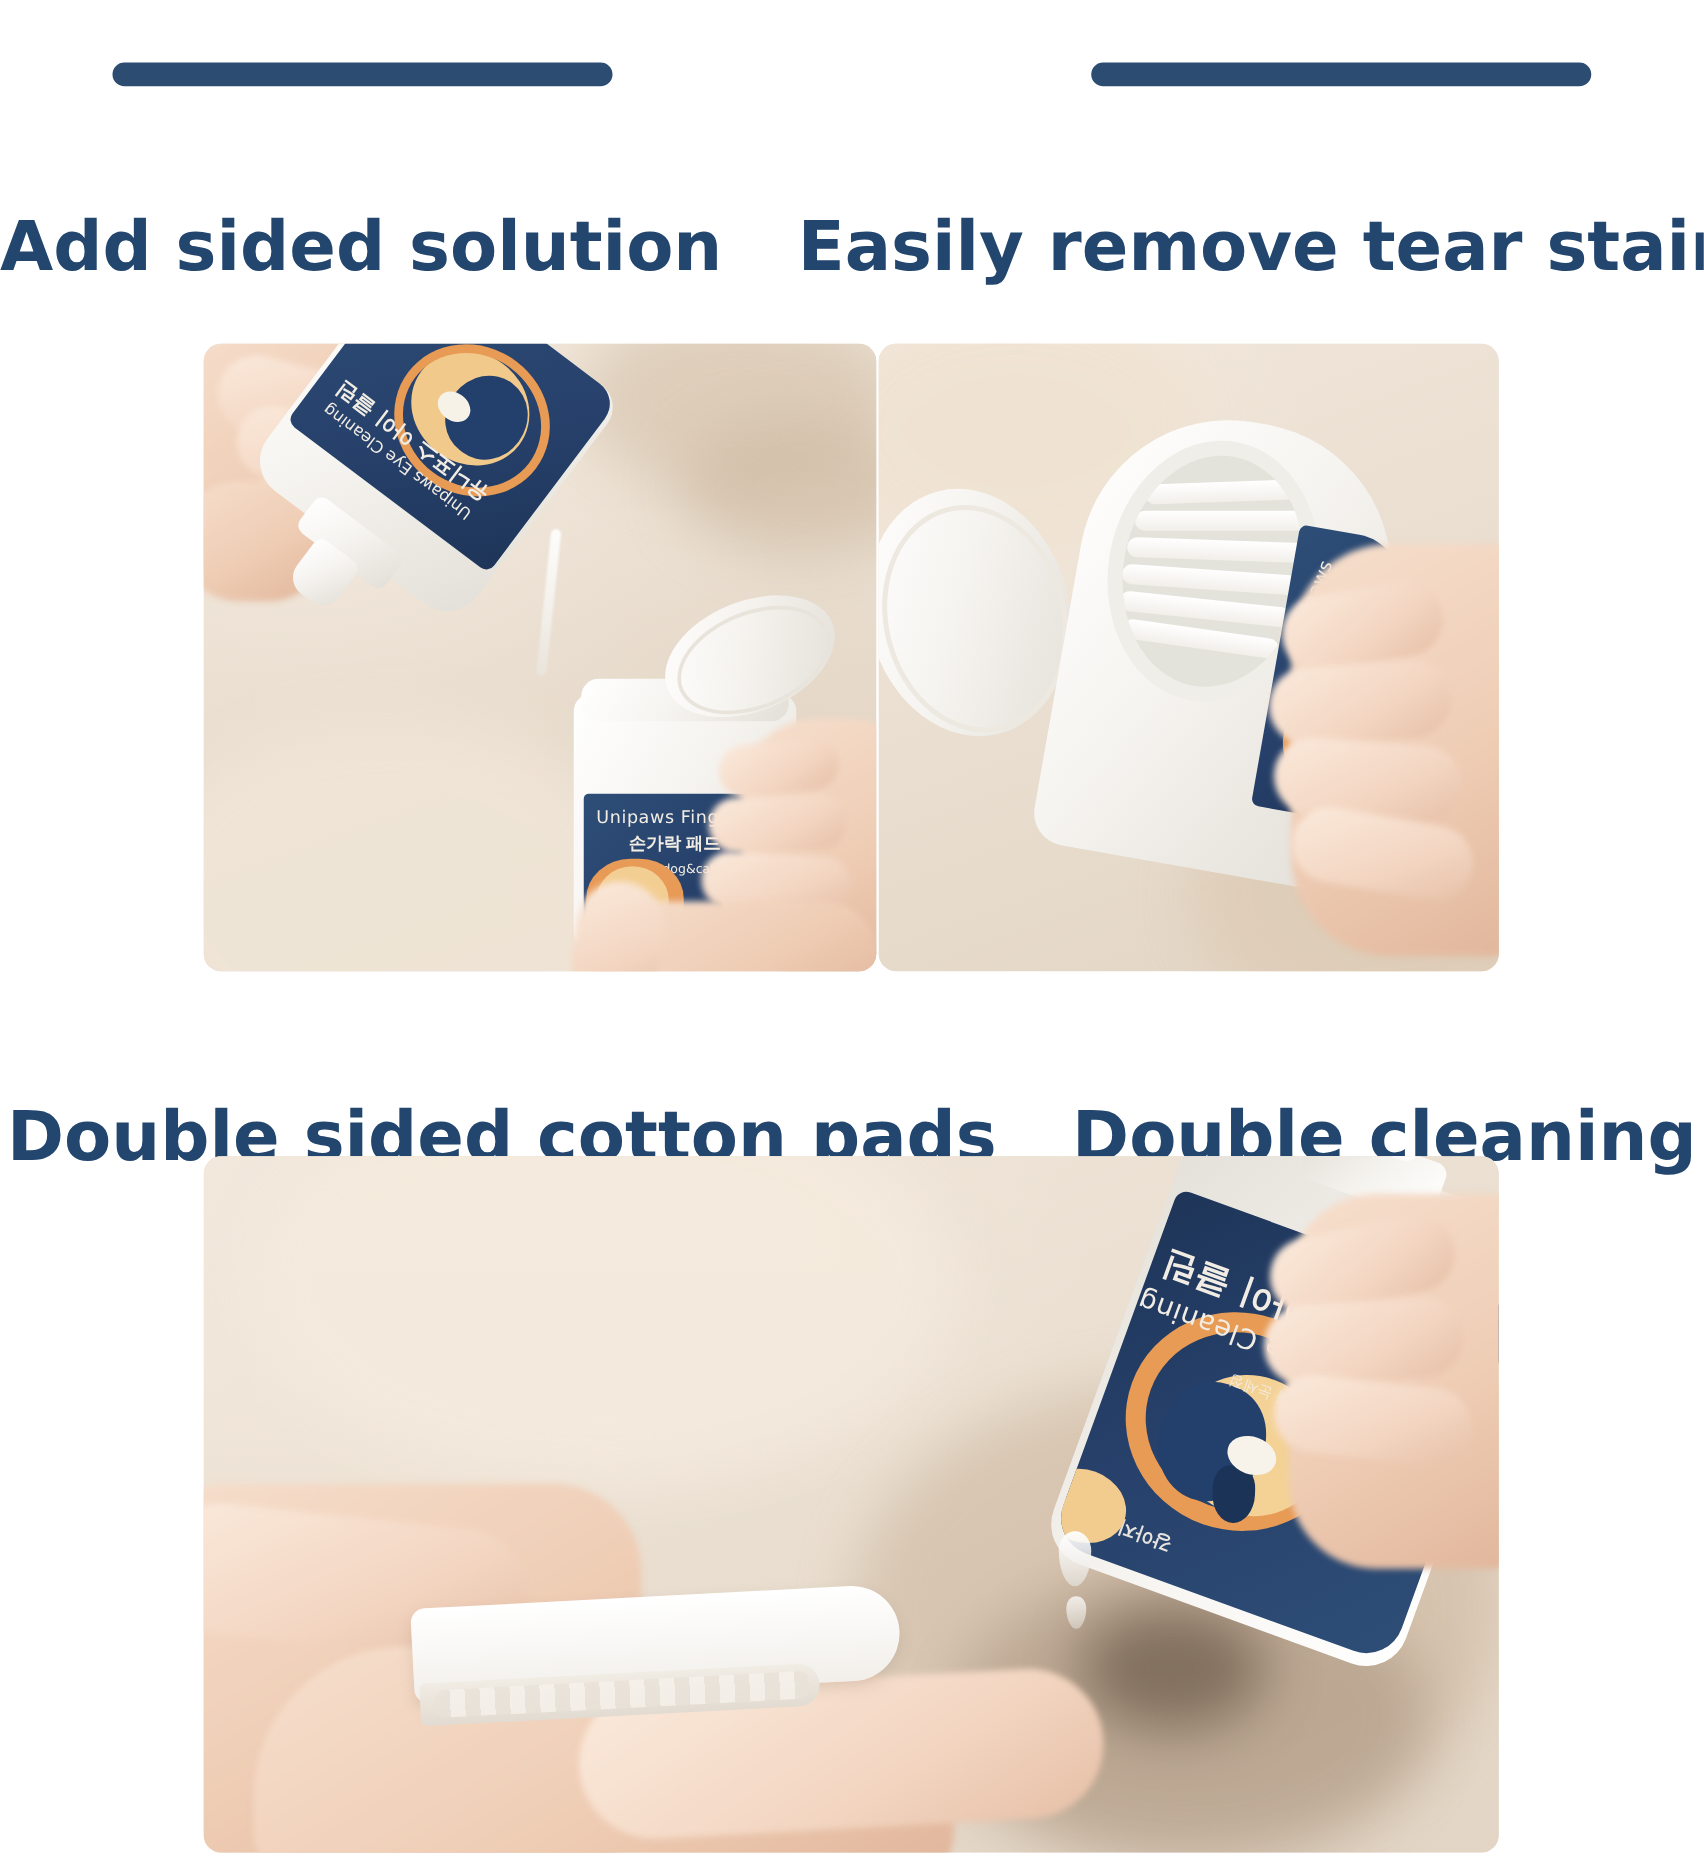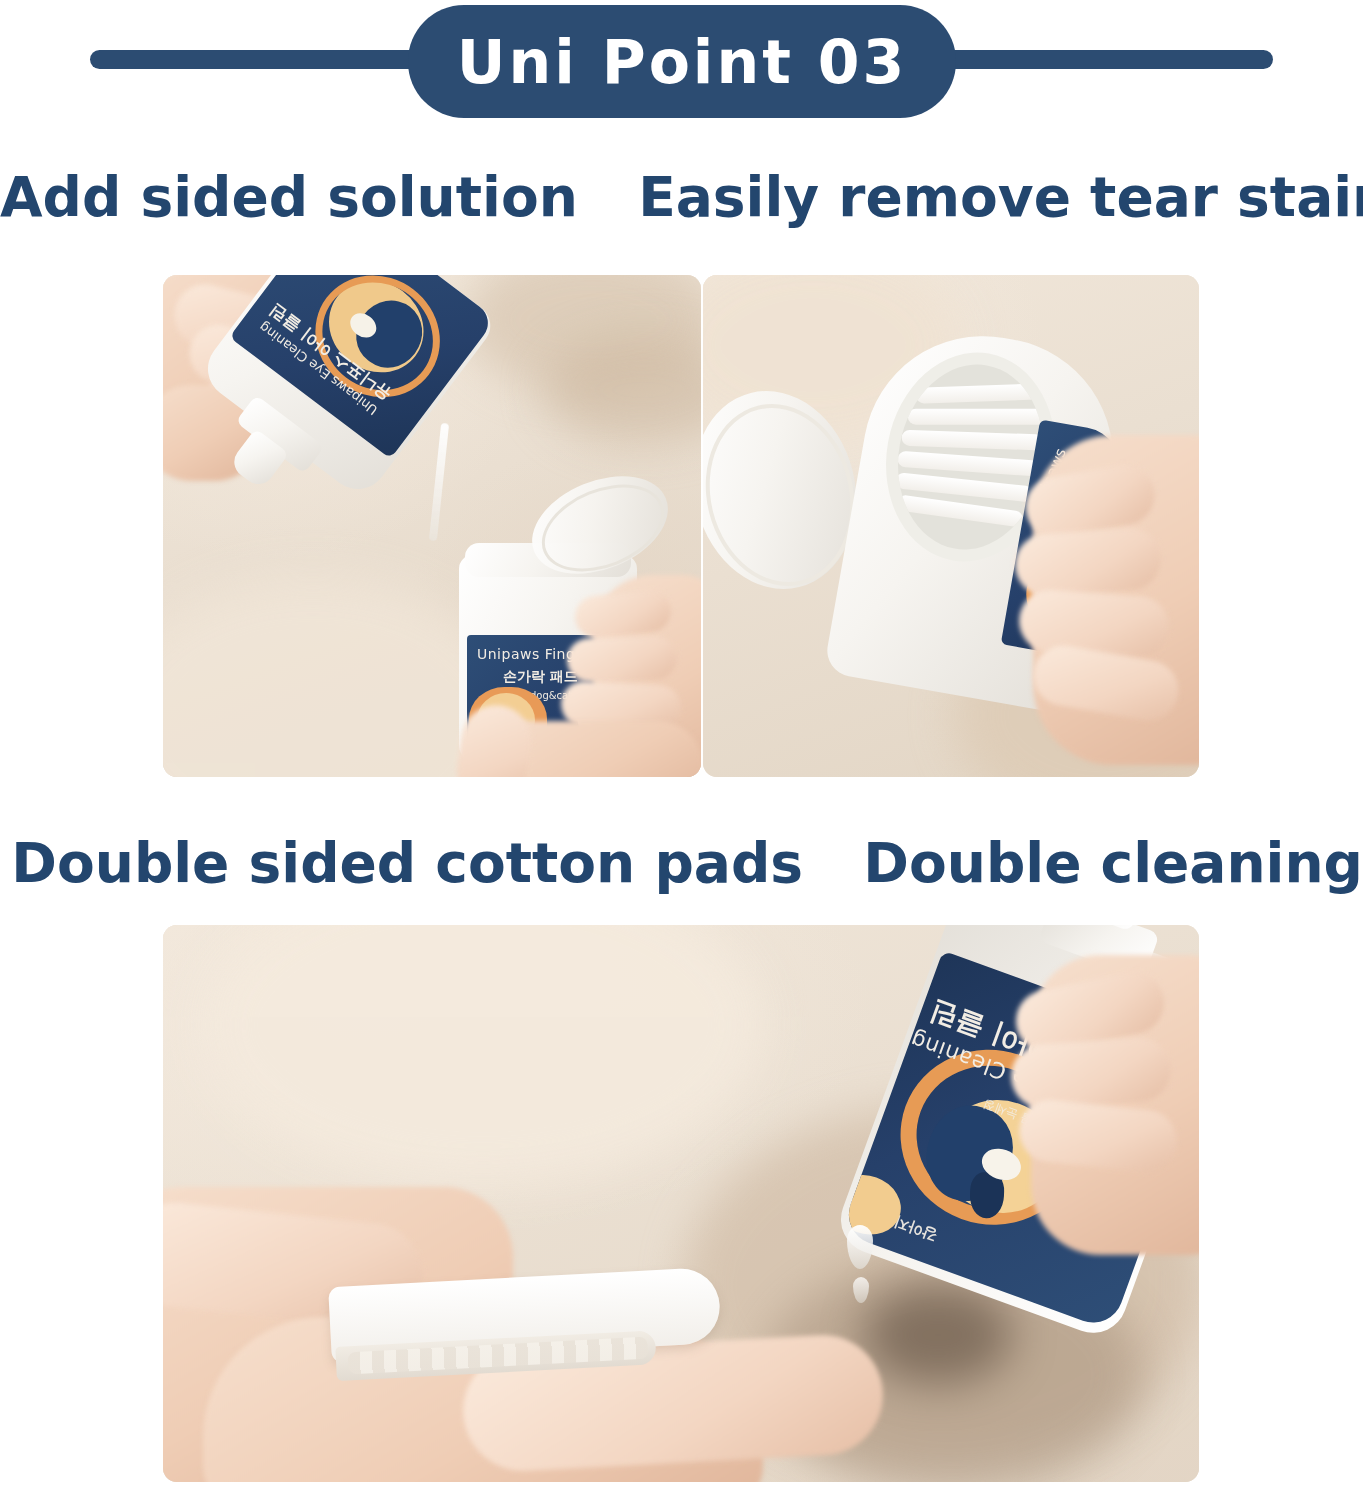--- a/index.html
+++ b/index.html
@@ -63,21 +63,21 @@
     width: 1363px;
     text-align: center;
     color: #23466E;
     font-weight: bold;
     font-size: 55px;
     line-height: 1;
     white-space: nowrap;
     font-family: "DejaVu Sans", sans-serif;
   }
   .heading-1 { top: 170px; }
-  .heading-2 { top: 836px; text-align: right; }
+  .heading-2 { top: 882px; }
   .heading-gap { display: inline-block; width: 22px; }
 
   
   .photo {
     position: absolute;
     border-radius: 14px;
     overflow: hidden;
     background: #EADFD2;
   }
   .photo-tl { left: 163px;  top: 275px; width: 538px;  height: 502px; }
@@ -145,23 +145,20 @@
     background: linear-gradient(180deg, rgba(255,255,255,0.95), rgba(228,226,220,0.7));
     border-radius: 50% 50% 50% 50% / 35% 35% 65% 65%;
   }
 </style>
 </head>
 <body>
 
 <div class="header-band">
   <div class="band-line left"></div>
   <div class="band-line right"></div>
-  <div class="badge-pill">
-    <span class="badge-text">Uni Point 03</span>
-  </div>
 </div>
 
 <div class="section-heading heading-1">
   <span>Add sided solution</span>
   <span class="heading-gap"></span>
   <span>Easily remove tear stains</span>
 </div>
 
 <div class="photo photo-tl">
   <div class="scene">
@@ -192,21 +189,21 @@
       <div class="plastic" style="left:80px;top:232px;width:42px;height:46px;border-radius:8px 8px 16px 16px;"></div>
     </div>
 
     <div style="position:absolute;left:272px;top:148px;width:8px;height:118px;background:linear-gradient(180deg,rgba(255,255,255,.95),rgba(235,233,228,.55));border-radius:6px;transform:rotate(6deg);filter:blur(0.7px);"></div>
 
     <div style="position:absolute;left:296px;top:258px;width:178px;height:230px;">
       <div class="plastic" style="left:0;top:22px;width:178px;height:208px;border-radius:14px 14px 18px 18px;"></div>
       <div class="plastic" style="left:6px;top:10px;width:166px;height:34px;border-radius:14px;"></div>
       <div class="label-navy" style="left:8px;top:102px;width:160px;height:126px;border-radius:4px;overflow:hidden;">
         <div class="tiny" style="left:10px;top:12px;font-size:14px;letter-spacing:.5px;">Unipaws Finger Pad</div>
-        <div class="tiny" style="left:36px;top:34px;font-size:14px;font-weight:bold;">손가락 패드</div>
+        <div class="tiny" style="left:36px;top:34px;font-size:14px;font-weight:bold;font-family:Liberation Serif, serif;">손가락 패드</div>
         <div class="tiny" style="left:46px;top:56px;font-size:10px;">for dog&amp;cat</div>
         <div class="paw-orange" style="left:118px;top:30px;width:13px;height:11px;border-radius:45%;"></div>
         <div class="cream-blob" style="left:2px;top:52px;width:78px;height:70px;background:#E89A57;border-radius:50% 50% 40% 60%;"></div>
         <div class="cream-blob" style="left:10px;top:58px;width:58px;height:54px;background:#F3CE93;border-radius:50%;"></div>
         <div style="position:absolute;left:-2px;top:86px;width:58px;height:46px;background:#1C3254;border-radius:50% 50% 30% 30%;"></div>
         <div class="pad-white" style="left:112px;top:74px;width:18px;height:34px;border-radius:9px;transform:rotate(-14deg);"></div>
         <div class="pad-white" style="left:128px;top:72px;width:18px;height:34px;border-radius:9px;transform:rotate(10deg);"></div>
         <div class="tiny" style="left:108px;top:104px;font-size:15px;font-weight:bold;">50</div>
       </div>
 

